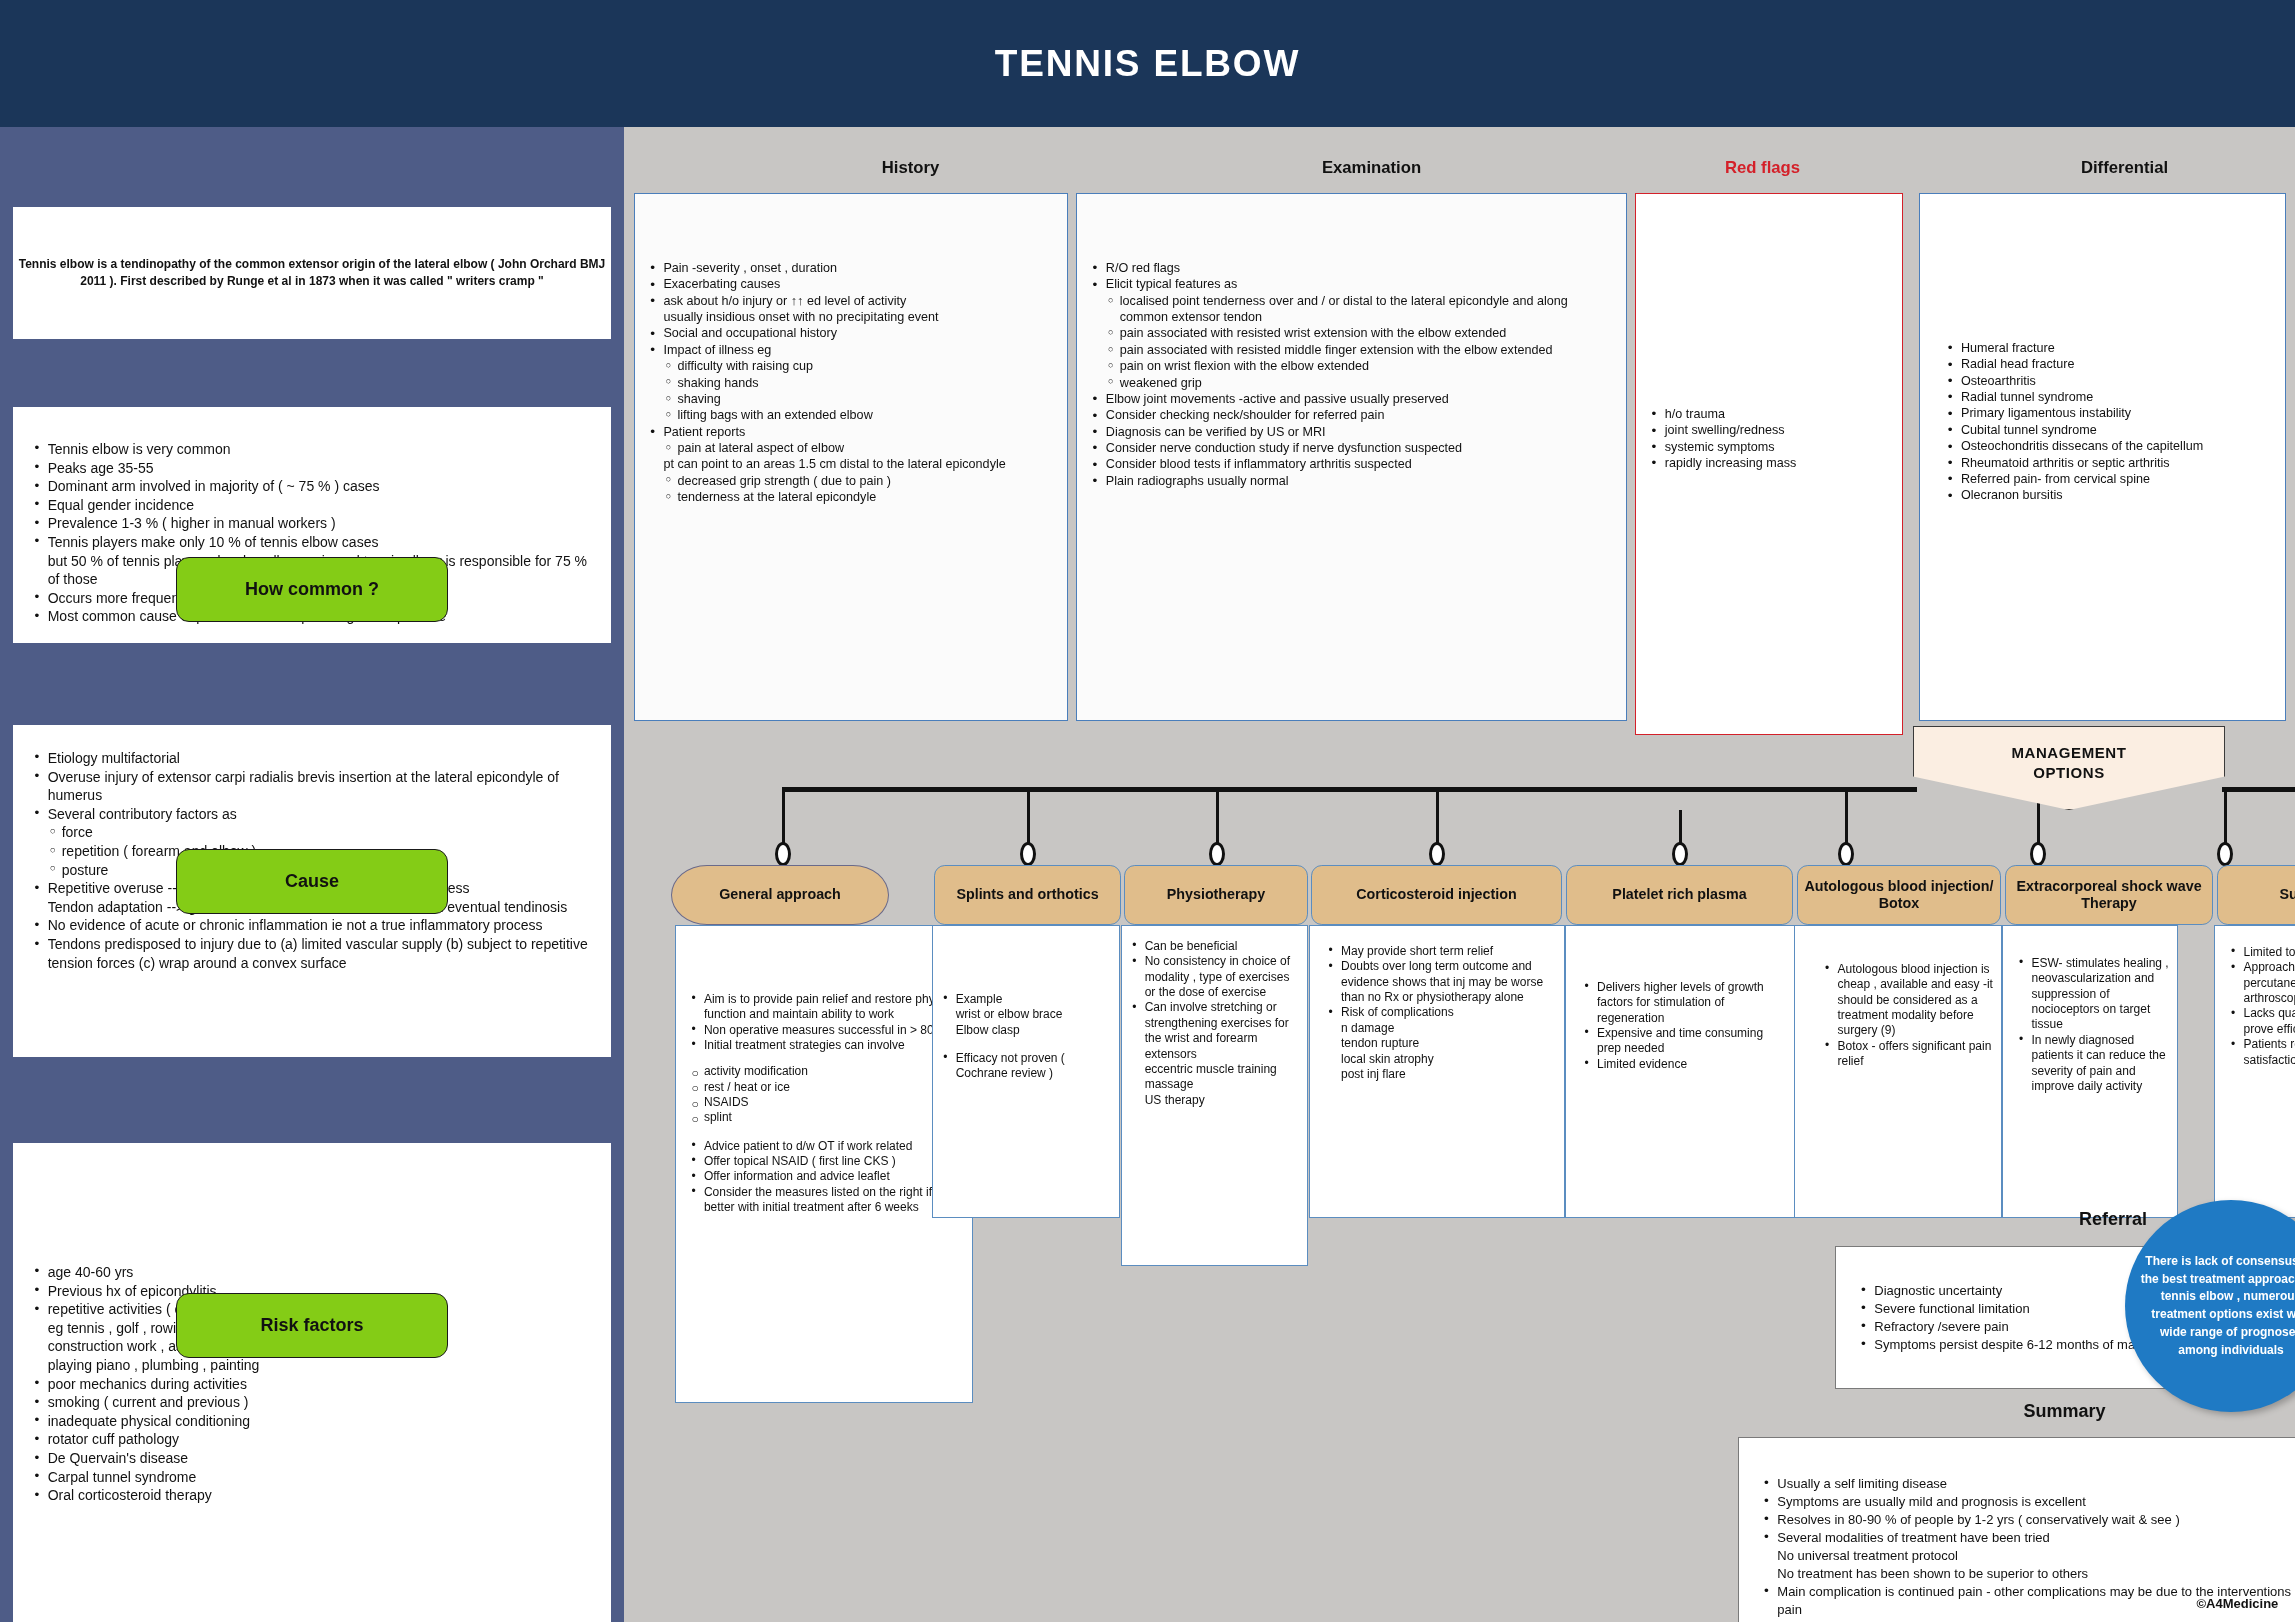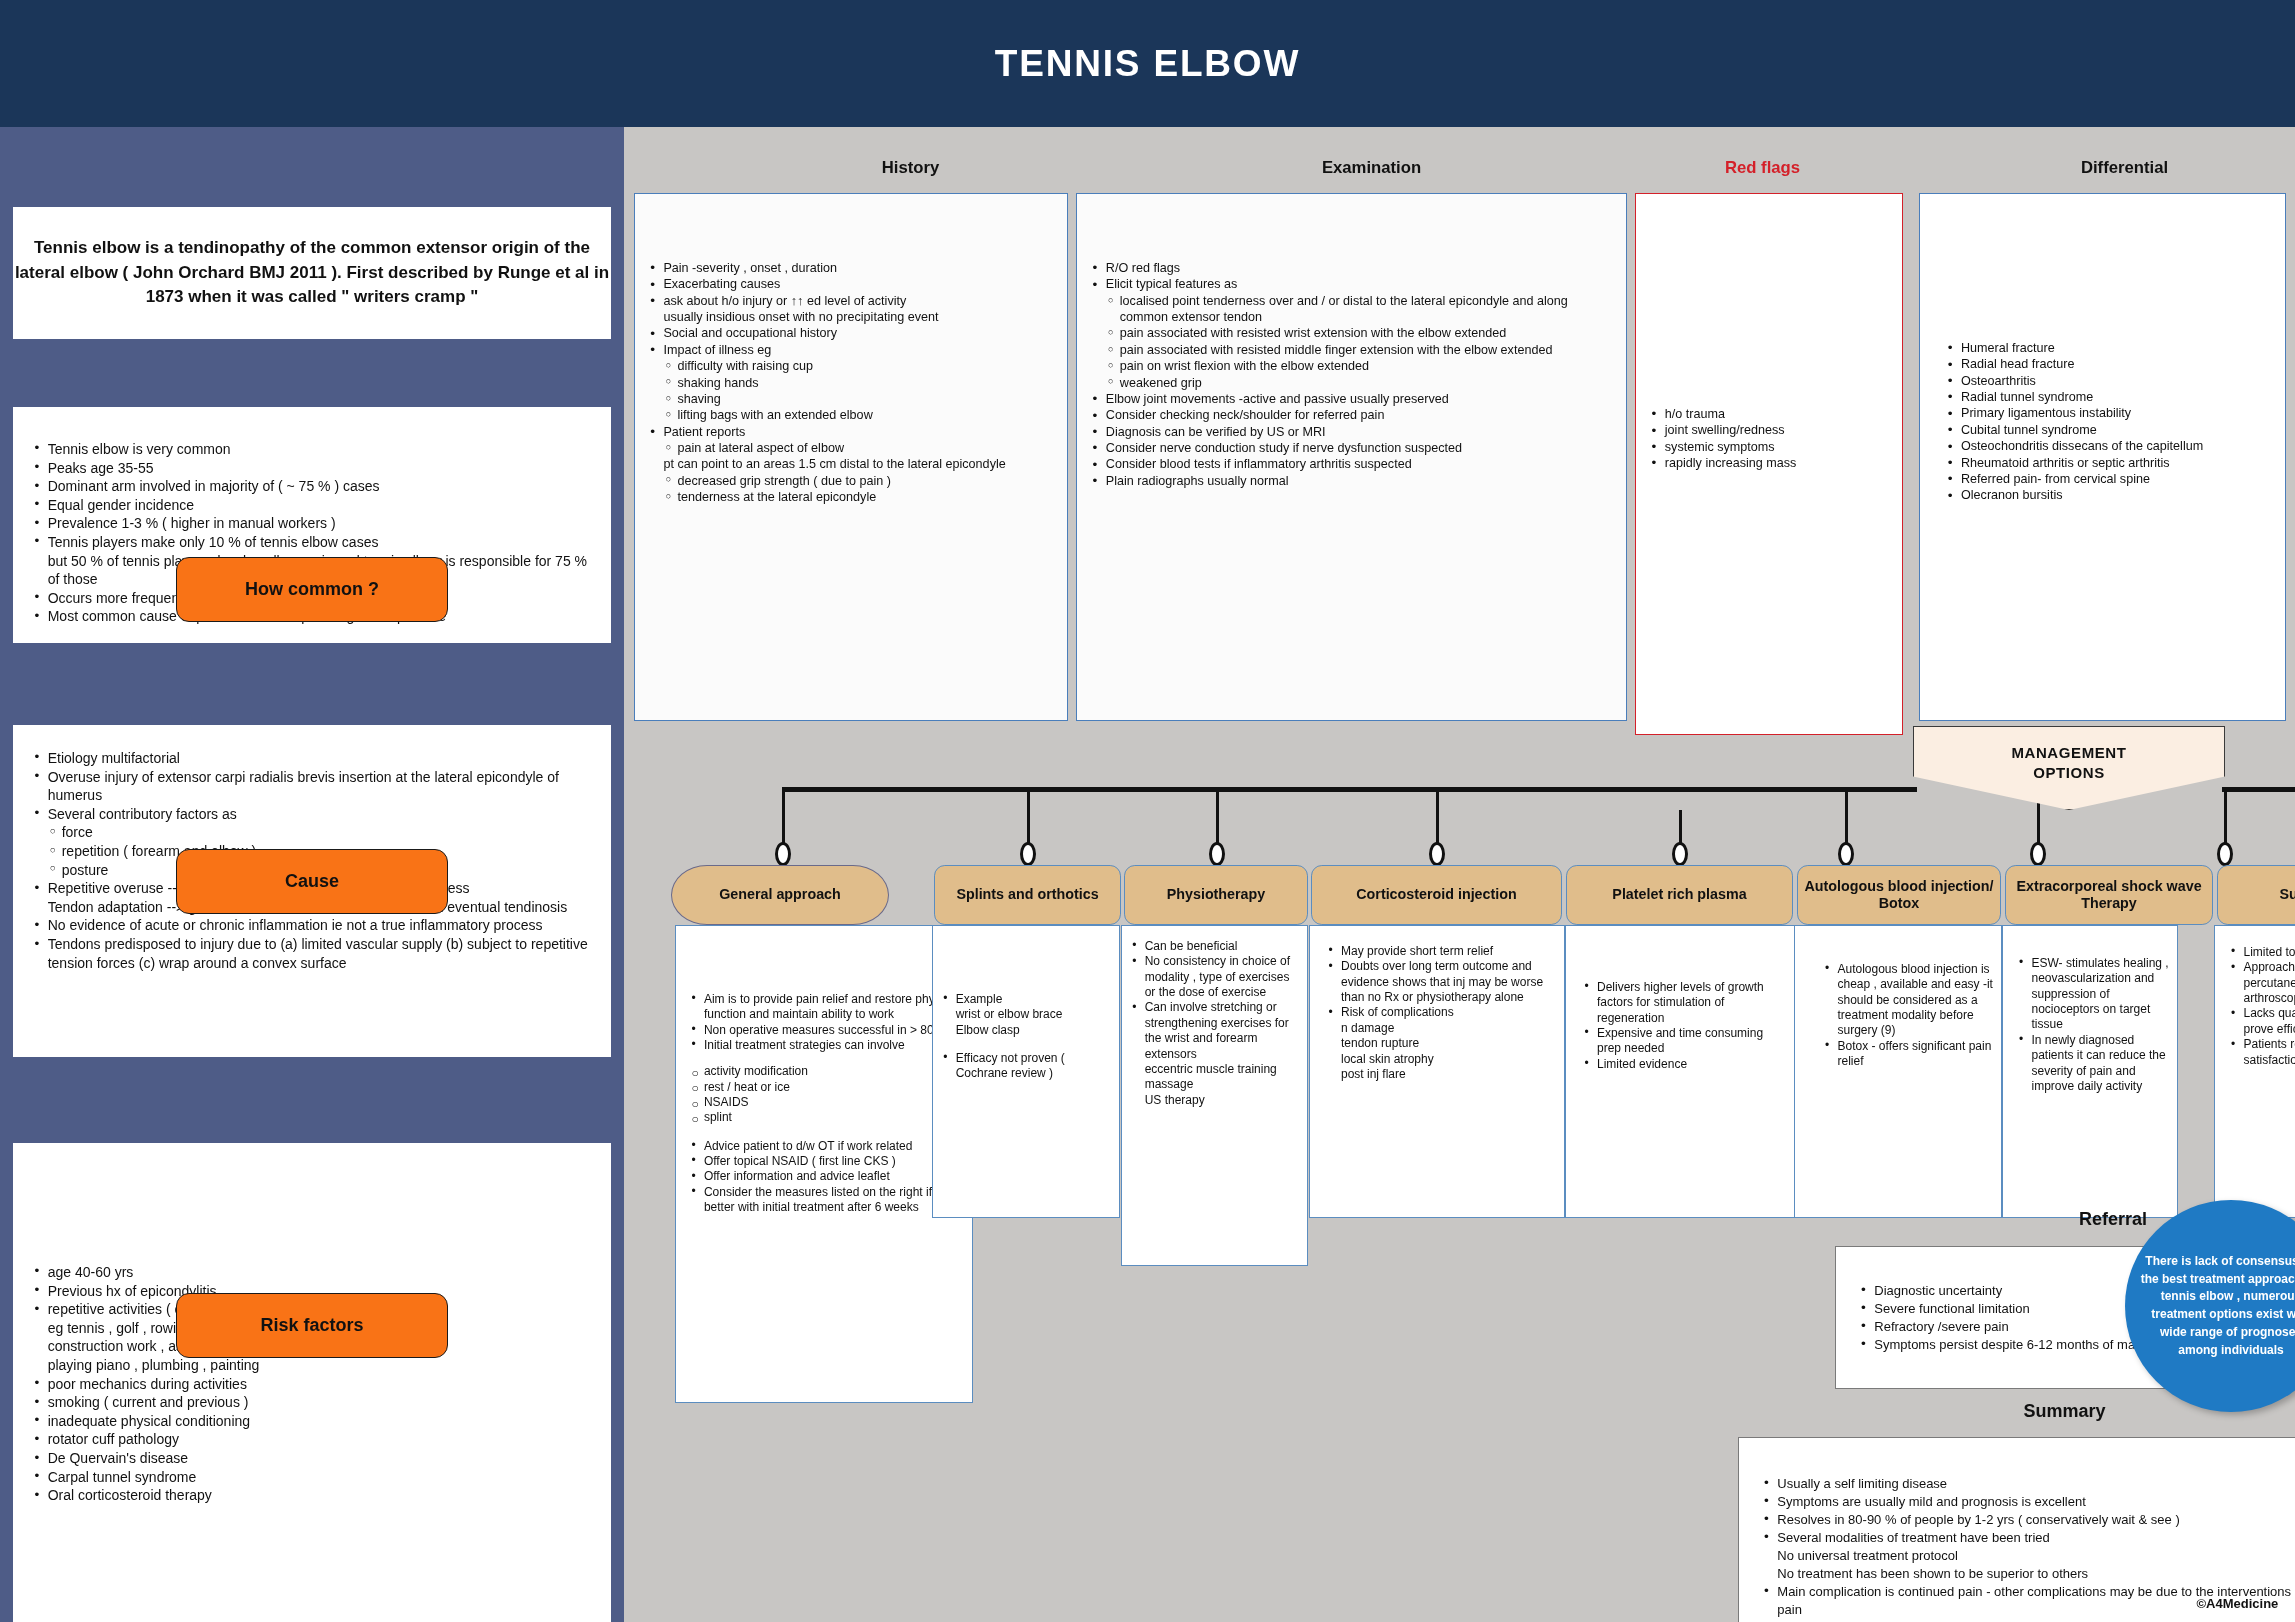--- a/index.html
+++ b/index.html
@@ -26,25 +26,25 @@
   }
   .lwhite {
     position:absolute; left:13px; width:598px; background:#ffffff;
   }
   .lwhite.intro { top:80px; height:132px; display:flex; align-items:center; justify-content:center; }
   .lwhite.common { top:280px; height:236px; }
   .lwhite.cause  { top:598px; height:332px; }
   .lwhite.risk   { top:1016px; height:572px; }
 
   .intro p {
-    text-align:center; font-weight:bold; font-size:17px; line-height:1.45; color:#111;
+    text-align:center; font-weight:bold; font-size:12px; line-height:1.45; color:#111;
   }
   .pillhead {
     position:absolute; left:176px; width:272px; height:65px;
-    background:#f97316; border:1.8px solid #1a1a1a; border-radius:13px;
+    background:#84cc16; border:1.8px solid #1a1a1a; border-radius:13px;
     display:flex; align-items:center; justify-content:center;
     font-weight:bold; font-size:18px; color:#111; z-index:5;
   }
   #pill-common { top:430px; }
   #pill-cause  { top:722px; }
   #pill-risk   { top:1166px; }
 
   ul.bul { list-style:none; }
   ul.bul > li {
     position:relative; padding-left:18px; font-size:14px; line-height:1.33; color:#111;

